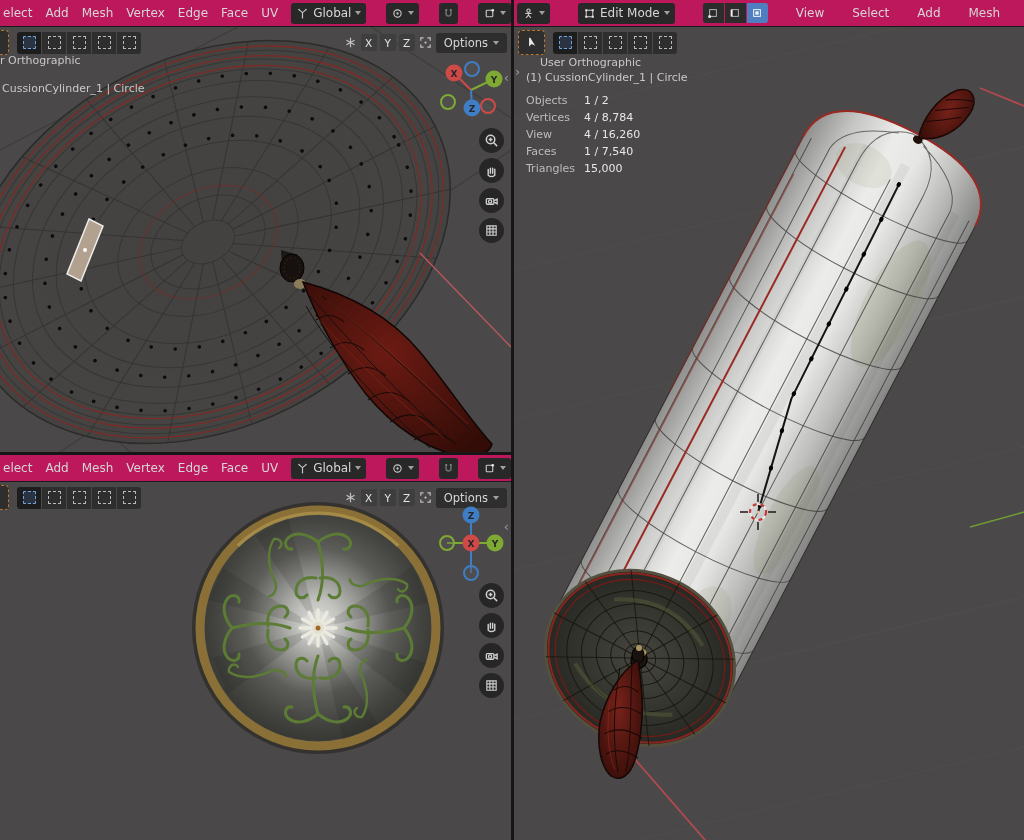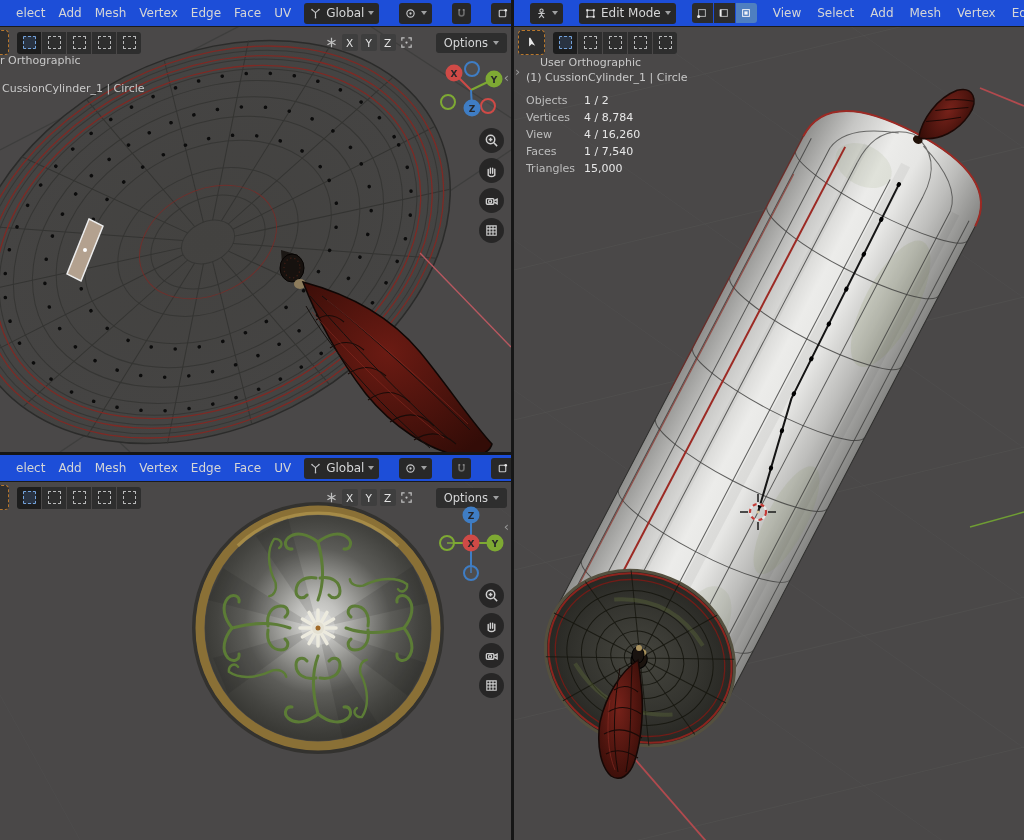--- a/index.html
+++ b/index.html
@@ -4,40 +4,40 @@
 <style>
   html,body{margin:0;padding:0;background:#111;}
   .screen{position:relative;width:1024px;height:840px;overflow:hidden;background:#4a4848;font-family:"DejaVu Sans","Liberation Sans",sans-serif;}
   .vp{position:absolute;overflow:hidden;background:#4a4848;}
   .vp-tl{top:0;left:0;width:511px;height:452px;}
   .vp-bl{top:455px;left:0;width:511px;height:385px;}
   .vp-r{top:0;left:514px;width:510px;height:840px;}
   .divider-v{position:absolute;top:0;left:511px;width:3px;height:840px;background:#161616;z-index:15;}
   .divider-h{position:absolute;top:452px;left:0;width:511px;height:3px;background:#161616;z-index:15;}
   .scene{position:absolute;top:0;left:0;z-index:1;}
-  .hdr{position:absolute;top:0;left:0;right:0;height:26px;background:#1d4ed8;display:flex;align-items:center;gap:13px;padding:0 16px;z-index:6;border-bottom:1px solid #1b1b1b;}
+  .hdr{position:absolute;top:0;left:0;right:0;height:26px;background:#be185d;display:flex;align-items:center;gap:13px;padding:0 3px;z-index:6;border-bottom:1px solid #1b1b1b;}
   .menu{font-size:12px;color:#d5d6d7;white-space:nowrap;cursor:default;}
   .seg{display:flex;align-items:center;gap:4px;background:#282828;border-radius:3px;padding:2px 5px;height:17px;flex:none;}
   .btnicon{display:flex;align-items:center;justify-content:center;background:#282828;border-radius:3px;padding:2px 3px;height:17px;flex:none;}
   .chev{width:0;height:0;border-left:3.5px solid transparent;border-right:3.5px solid transparent;border-top:4px solid #9fa0a1;flex:none;}
   .dim{opacity:.45;}
   .hdr-right{margin-left:auto;display:flex;align-items:center;gap:20px;flex:none;}
   .row2{position:absolute;top:30px;left:4px;right:4px;display:flex;align-items:center;z-index:5;}
   .toolbtn{width:25px;height:23px;background:#2e2e2e;border:1.5px dashed #b8772c;border-radius:4px;display:flex;align-items:center;justify-content:center;flex:none;}
   .tool-clip{margin-left:-22px;margin-right:8px;}
   .selgrp{display:flex;flex:none;}
   .selbtn{width:24px;height:22px;background:#2e2e2e;display:flex;align-items:center;justify-content:center;margin-right:1px;}
   .selbtn:first-child{border-radius:3px 0 0 3px;}
   .selbtn:last-child{border-radius:0 3px 3px 0;margin-right:0;}
   .selbtn.active{background:#1d1d1d;}
   .dash{width:11px;height:11px;border:1.5px dashed #b9babb;border-radius:1px;}
   .dash.blue{border-color:#74a3dc;background:rgba(80,120,180,.25);}
   .row2-right{margin-left:auto;display:flex;align-items:center;gap:3px;}
   .xyz{width:16px;height:17px;background:#3e3e3e;color:#e4e4e4;font-size:10.5px;display:flex;align-items:center;justify-content:center;border-radius:2px;flex:none;}
-  .optbtn{display:flex;align-items:center;gap:5px;background:#2e2e2e;border-radius:3px;padding:3px 8px;color:#d5d6d7;font-size:11.5px;margin-left:19px;flex:none;}
+  .optbtn{display:flex;align-items:center;gap:5px;background:#2e2e2e;border-radius:3px;padding:3px 8px;color:#d5d6d7;font-size:11.5px;margin-left:0;flex:none;}
   .ovl{position:absolute;font-size:11px;color:#c9c9c9;z-index:4;white-space:nowrap;pointer-events:none;}
   .stats{position:absolute;left:12px;top:94px;z-index:4;font-size:11px;pointer-events:none;}
   .stats .srow{display:flex;margin-bottom:4px;}
   .stats .slabel{width:58px;color:#bdbdbd;}
   .stats .sval{color:#e8e8e8;}
   .gizmo{position:absolute;z-index:7;}
   .navstack{position:absolute;right:7px;display:flex;flex-direction:column;gap:5px;z-index:7;}
   .navbtn{width:25px;height:25px;border-radius:50%;background:rgba(36,36,36,.92);display:flex;align-items:center;justify-content:center;}
   .sidechev{position:absolute;z-index:7;color:#9a9a9a;font-size:13px;pointer-events:none;}
   .modegrp{display:flex;flex:none;}
@@ -534,21 +534,21 @@
       </g>
 
       <g>
         <path d="M244 494 V502 M244 522 V530 M226 512 H234 M254 512 H262" stroke="#1a1a1a" stroke-width="1.5" fill="none"></path>
         <circle cx="244" cy="512" r="8" fill="none" stroke="#e8e8e8" stroke-width="2.2"></circle>
         <circle cx="244" cy="512" r="8" fill="none" stroke="#c23b36" stroke-width="2.2" stroke-dasharray="4 4"></circle>
         <circle cx="244" cy="512" r="1.5" fill="#d8c49a"></circle>
       </g>
     </svg>
 
-    <div class="hdr" style="gap:16px;">
+    <div class="hdr" style="gap:28px;">
       <div class="seg">
         <svg class="icon" width="13" height="13" viewBox="0 0 16 16" stroke="#c6c7c8" fill="none" stroke-width="1.4">
             <circle cx="8" cy="4.5" r="2"></circle>
             <path d="M8 6.5 V10 M8 10 L5 13.5 M8 10 L11 13.5 M4 8 H12"></path>
           </svg>
         <span class="chev"></span>
       </div>
       <div class="seg">
         <svg class="icon" width="13" height="13" viewBox="0 0 16 16" stroke="#c9cacb" fill="none" stroke-width="1.3">
             <rect x="4" y="4" width="8" height="8"></rect>

